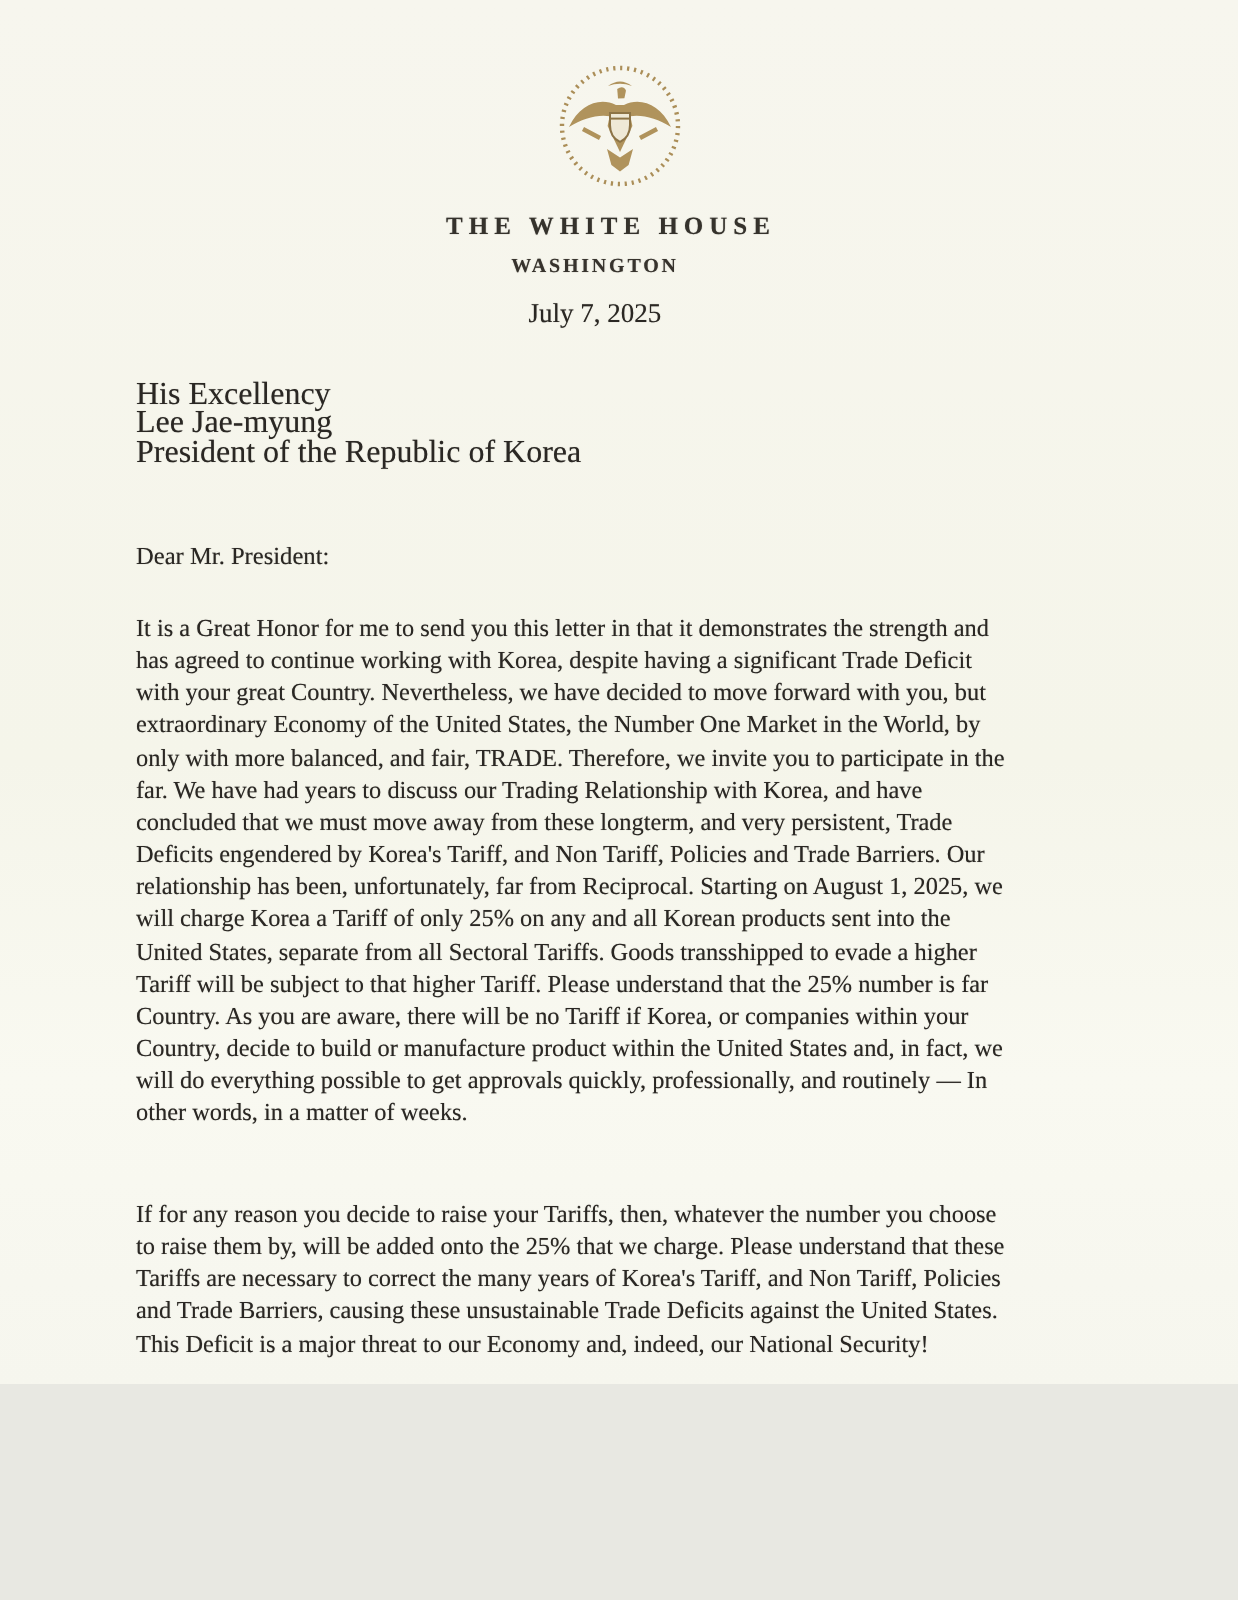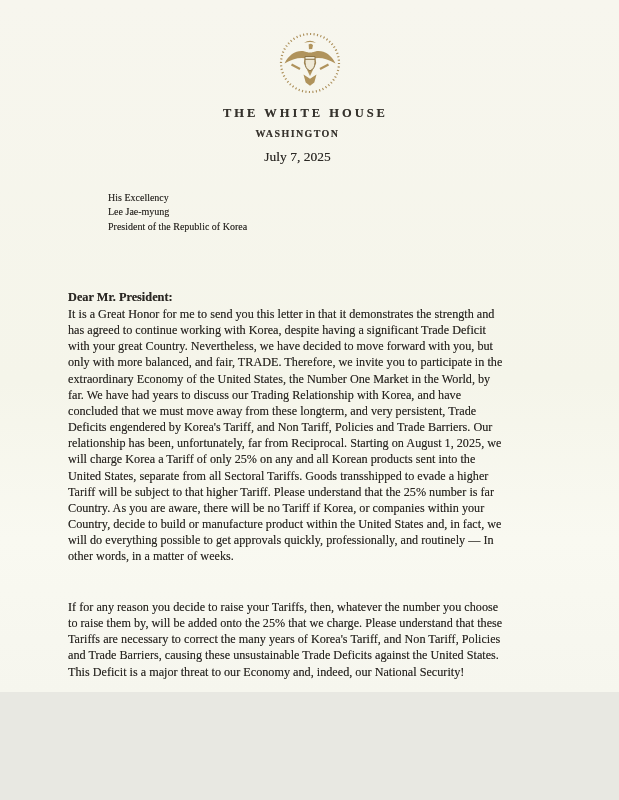--- a/index.html
+++ b/index.html
@@ -56,32 +56,30 @@
     width: 100%;
     text-align: center;
     font-size: 13.5px;
     color: #2a2723;
     text-shadow: 0 0 0.4px rgba(42,39,35,0.5);
   }
   .recipient {
     position: absolute;
     top: 191px;
     left: 68px;
-    font-size: 10px;
+    font-size: 16px;
     line-height: 14.4px;
     text-shadow: 0 0 0.4px rgba(42,39,35,0.5);
-    margin-left: 40px;
   }
   .salutation {
     position: absolute;
-    top: 290px;
+    top: 271px;
     left: 68px;
     font-size: 12.3px;
     text-shadow: 0 0 0.4px rgba(42,39,35,0.5);
-    font-weight: bold;
   }
   .para {
     position: absolute;
     left: 68px;
     font-size: 12.2px;
     line-height: 16.15px;
     text-shadow: 0 0 0.4px rgba(42,39,35,0.5);
   }
   .para .line { white-space: nowrap; }
   .p1 { top: 306px; }
@@ -127,22 +125,22 @@
       <div class="line">Lee Jae-myung</div>
       <div class="line">President of the Republic of Korea</div>
     </div>
 
   <div class="salutation">Dear Mr. President:</div>
 
   <div class="para p1">
       <div class="line">It is a Great Honor for me to send you this letter in that it demonstrates the strength and</div>
       <div class="line">has agreed to continue working with Korea, despite having a significant Trade Deficit</div>
       <div class="line">with your great Country. Nevertheless, we have decided to move forward with you, but</div>
+      <div class="line">extraordinary Economy of the United States, the Number One Market in the World, by</div>
       <div class="line">only with more balanced, and fair, TRADE. Therefore, we invite you to participate in the</div>
-      <div class="line">extraordinary Economy of the United States, the Number One Market in the World, by</div>
       <div class="line">far. We have had years to discuss our Trading Relationship with Korea, and have</div>
       <div class="line">concluded that we must move away from these longterm, and very persistent, Trade</div>
       <div class="line">Deficits engendered by Korea's Tariff, and Non Tariff, Policies and Trade Barriers. Our</div>
       <div class="line">relationship has been, unfortunately, far from Reciprocal. Starting on August 1, 2025, we</div>
       <div class="line">will charge Korea a Tariff of only 25% on any and all Korean products sent into the</div>
       <div class="line">United States, separate from all Sectoral Tariffs. Goods transshipped to evade a higher</div>
       <div class="line">Tariff will be subject to that higher Tariff. Please understand that the 25% number is far</div>
       <div class="line">Country. As you are aware, there will be no Tariff if Korea, or companies within your</div>
       <div class="line">Country, decide to build or manufacture product within the United States and, in fact, we</div>
       <div class="line">will do everything possible to get approvals quickly, professionally, and routinely — In</div>

